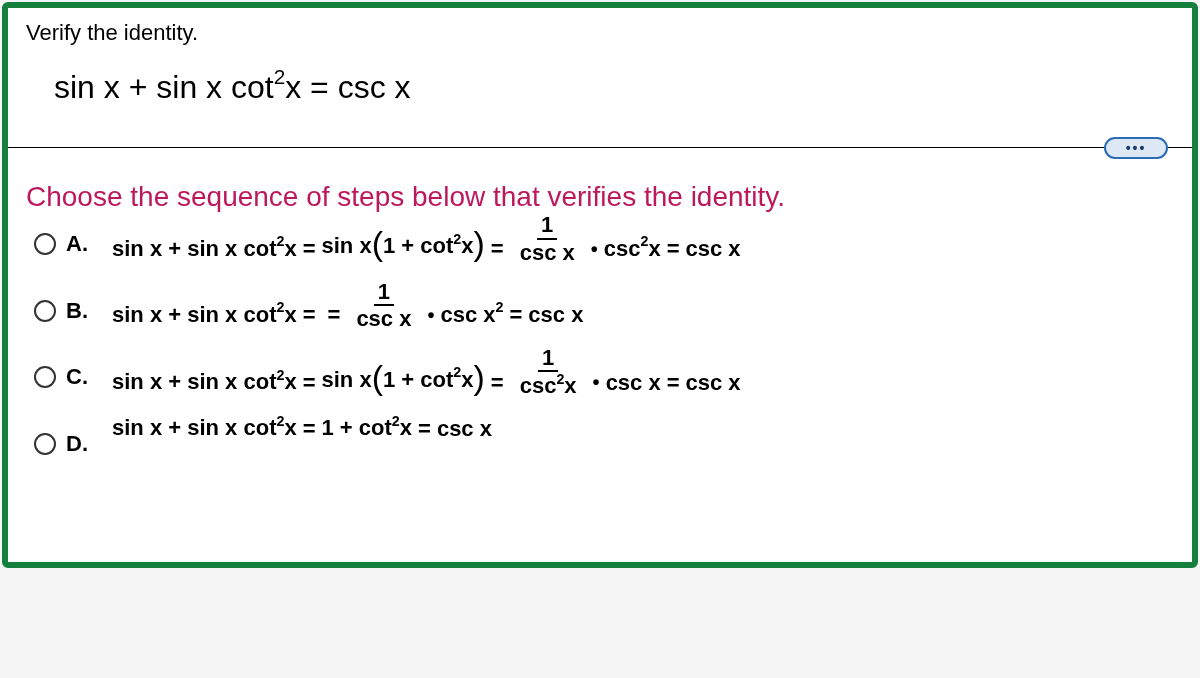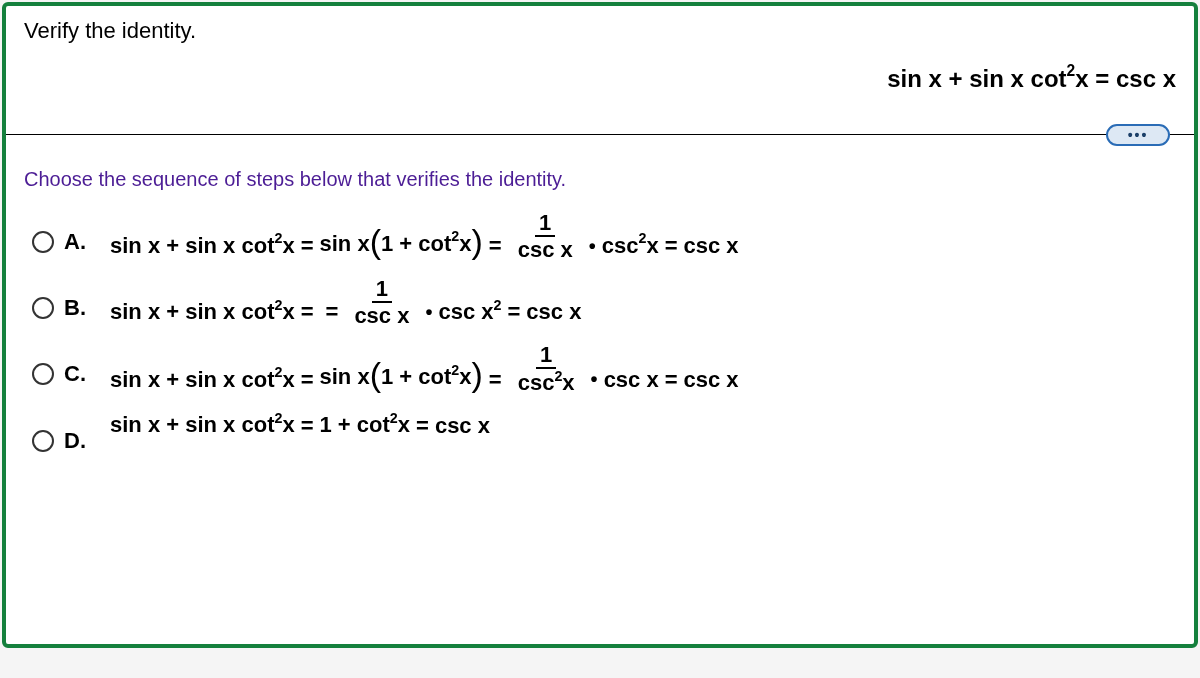--- a/index.html
+++ b/index.html
@@ -9,41 +9,40 @@
     }
     body {
       font-family: Arial, Helvetica, sans-serif;
       background: #f5f5f5;
       width: 1200px;
       height: 678px;
       position: relative;
     }
     .container {
       background: #ffffff;
-      border: 4px solid #15803d;
+      border: 6px solid #15803d;
       border-radius: 6px;
       width: 1196px;
-      height: 646px;
+      height: 566px;
       margin: 2px;
       padding: 12px 18px;
       position: relative;
     }
     .header-text {
       font-size: 22px;
       color: #000;
       margin-bottom: 18px;
     }
     .identity-expr {
-      font-size: 24px;
-      font-weight: bold;
+      font-size: 32px;
+      font-weight: normal;
       color: #000;
       margin-left: 28px;
       margin-bottom: 28px;
       line-height: 1.4;
-      text-align: right;
     }
     .divider-row {
       position: relative;
       height: 20px;
       margin-bottom: 24px;
     }
     .divider-line {
       position: absolute;
       left: -18px;
       right: -18px;
@@ -66,23 +65,22 @@
       z-index: 2;
     }
     .dots-pill span {
       color: #1b3f68;
       font-size: 14px;
       letter-spacing: 2px;
       font-weight: bold;
       line-height: 1;
     }
     .subheader-text {
-      font-size: 20px;
-      color: #4c1d95;
-      margin-bottom: 20px;
+      font-size: 28px;
+      color: #be185d;
     }
     .options {
       margin-left: 8px;
     }
     .option-row {
       display: flex;
       align-items: flex-start;
       margin-bottom: 16px;
     }
     .radio-wrap {

